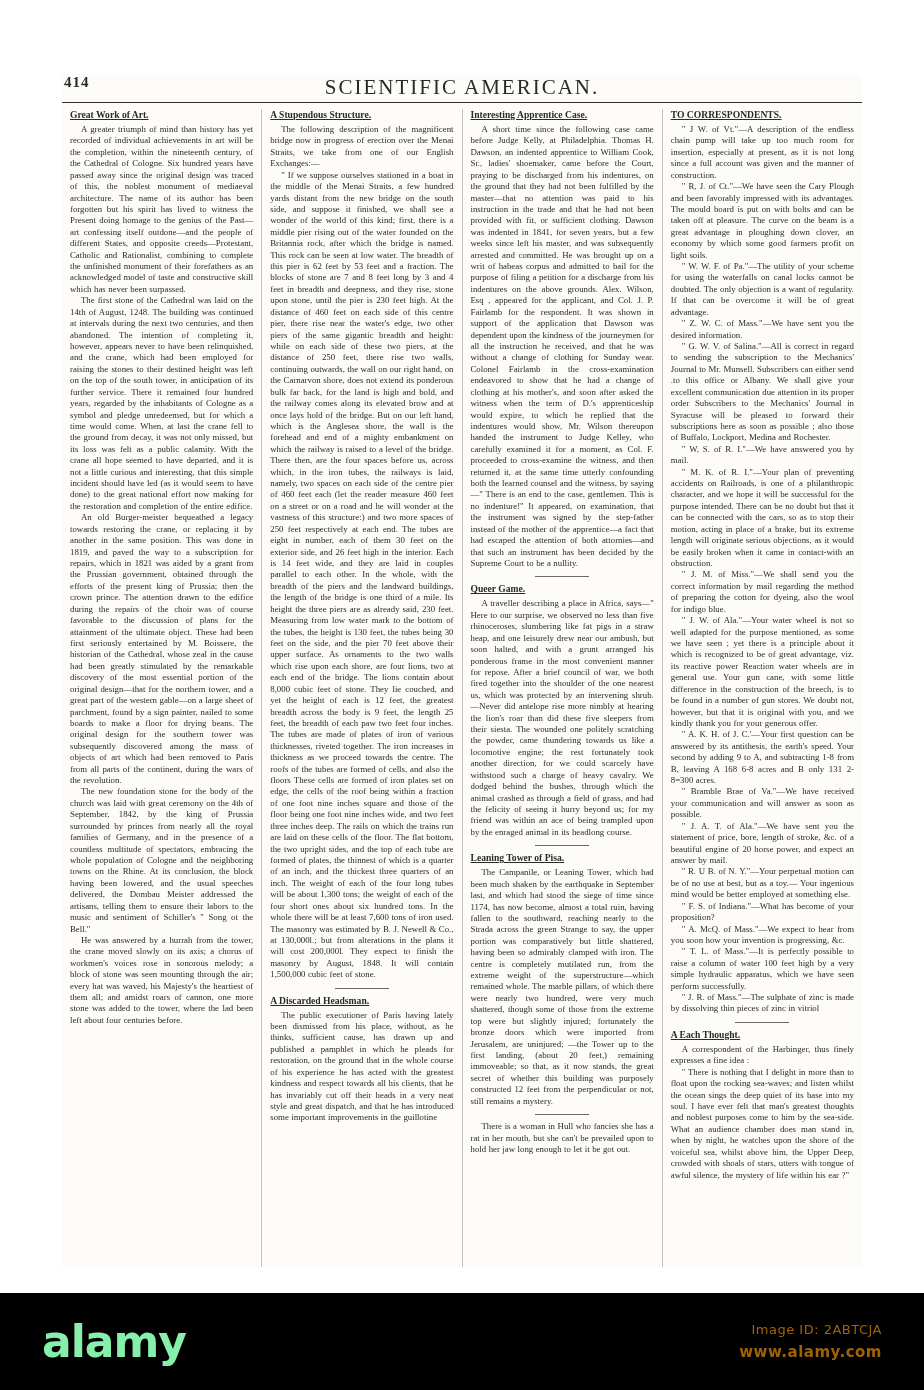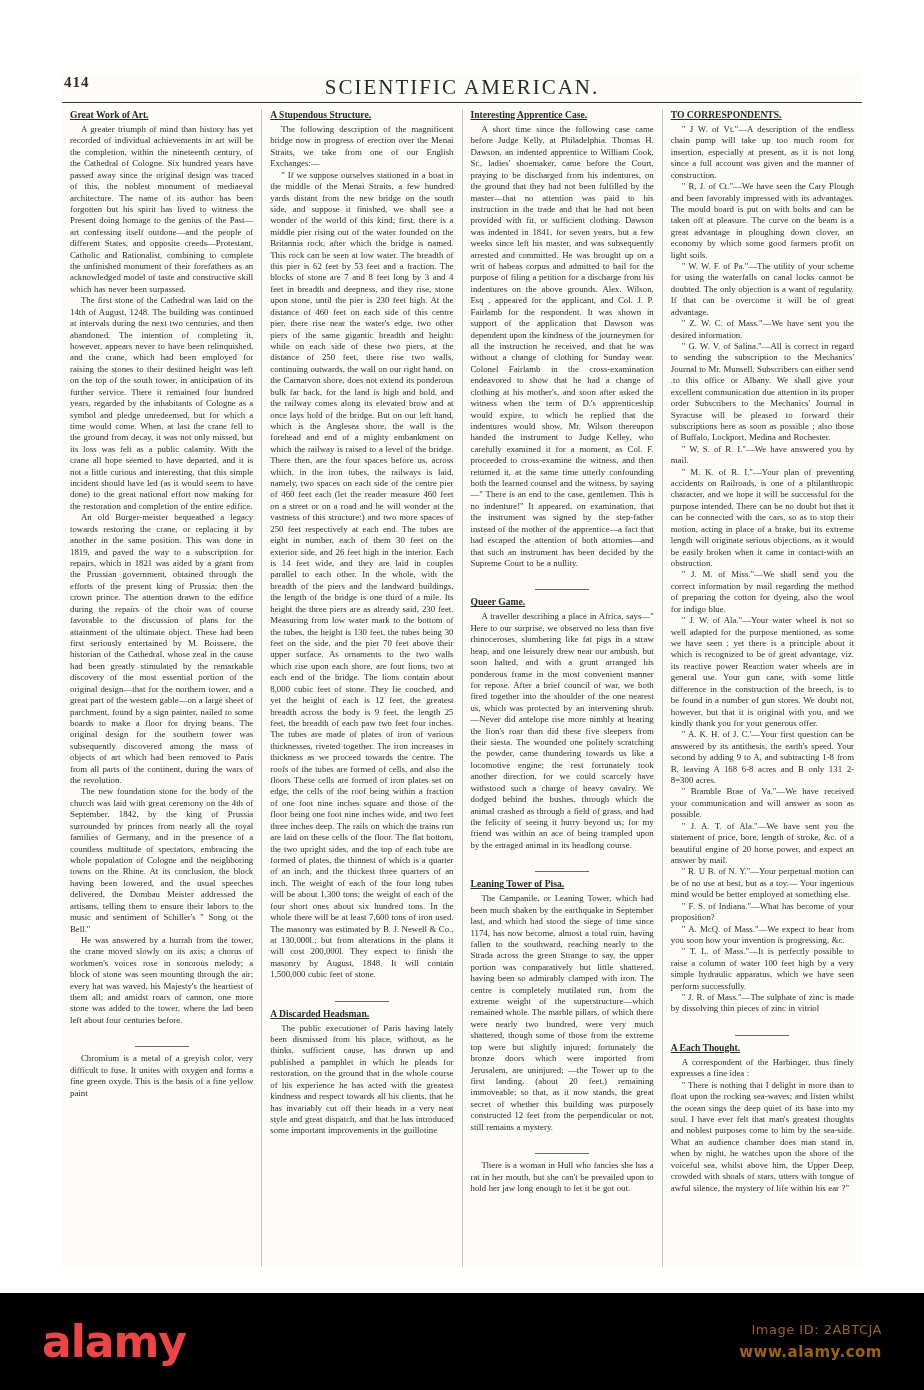--- a/index.html
+++ b/index.html
@@ -49,21 +49,21 @@
     display: flex;
     height: calc(100% - 36px);
     overflow: hidden;
   }
   .col {
     flex: 1 1 0;
     padding: 0 8px;
     overflow: hidden;
   }
   .col + .col { border-left: 1px solid #c8c3b8; }
-  .article + .article { margin-top: 20px; }
+  .article + .article { margin-top: 7px; }
   .article + .article::before {
     content: "";
     display: block;
     width: 54px;
     border-top: 1px solid #6f6a60;
     margin: 0 auto 6px auto;
   }
   .art-title {
     margin: 0 0 3px 0;
     text-align: left;
@@ -89,21 +89,21 @@
     height: 97px;
     background: #000000;
     display: flex;
     align-items: center;
     justify-content: space-between;
     padding: 0 42px;
     box-sizing: border-box;
     font-family: "DejaVu Sans", sans-serif;
   }
   .alamy-logo {
-    color: #ef4444;
+    color: #86efac;
     font-size: 44px;
     font-weight: bold;
     letter-spacing: -1px;
     line-height: 1;
   }
   .footer-right {
     text-align: right;
     color: #a16207;
   }
   .image-id {
@@ -131,26 +131,20 @@
 
       <div class="col">
         <article class="article">
           <h3 class="art-title">Great Work of Art.</h3>
           <div class="art-body">
               <p>A greater triumph of mind than history has yet recorded of individual achievements in art will be the completion, within the nineteenth century, of the Cathedral of Cologne. Six hundred years have passed away since the original design was traced of this, the noblest monument of mediaeval architecture. The name of its author has been forgotten but his spirit has lived to witness the Present doing homage to the genius of the Past—art confessing itself outdone—and the people of different States, and opposite creeds—Protestant, Catholic and Rationalist, combining to complete the unfinished monument of their forefathers as an acknowledged model of taste and constructive skill which has never been surpassed.</p>
               <p>The first stone of the Cathedral was laid on the 14th of August, 1248. The building was continued at intervals during the next two centuries, and then abandoned. The intention of completing it, however, appears never to have been relinquished, and the crane, which had been employed for raising the stones to their destined height was left on the top of the south tower, in anticipation of its further service. There it remained four hundred years, regarded by the inhabitants of Cologne as a symbol and pledge unredeemed, but for which a time would come. When, at last the crane fell to the ground from decay, it was not only missed, but its loss was felt as a public calamity. With the crane all hope seemed to have departed, and it is not a little curious and interesting, that this simple incident should have led (as it would seem to have done) to the great national effort now making for the restoration and completion of the entire edifice.</p>
               <p>An old Burger-meister bequeathed a legacy towards restoring the crane, or replacing it by another in the same position. This was done in 1819, and paved the way to a subscription for repairs, which in 1821 was aided by a grant from the Prussian government, obtained through the efforts of the present king of Prussia; then the crown prince. The attention drawn to the edifice during the repairs of the choir was of course favorable to the discussion of plans for the attainment of the ultimate object. These had been first seriously entertained by M. Boissere, the historian of the Cathedral, whose zeal in the cause had been greatly stimulated by the remarkable discovery of the most essential portion of the original design—that for the northern tower, and a great part of the western gable—on a large sheet of parchment, found by a sign painter, nailed to some boards to make a floor for drying beans. The original design for the southern tower was subsequently discovered among the mass of objects of art which had been removed to Paris from all parts of the continent, during the wars of the revolution.</p>
               <p>The new foundation stone for the body of the church was laid with great ceremony on the 4th of September, 1842, by the king of Prussia surrounded by princes from nearly all the royal families of Germany, and in the presence of a countless multitude of spectators, embracing the whole population of Cologne and the neighboring towns on the Rhine. At its conclusion, the block having been lowered, and the usual speeches delivered, the Dombau Meister addressed the artisans, telling them to ensure their labors to the music and sentiment of Schiller's " Song ot the Bell."</p>
               <p>He was answered by a hurrah from the tower, the crane moved slowly on its axis; a chorus of workmen's voices rose in sonorous melody; a block of stone was seen mounting through the air; every hat was waved, his Majesty's the heartiest of them all; and amidst roars of cannon, one more stone was added to the tower, where the lad been left about four centuries before.</p>
-            </div>
-        </article>
-        <article class="article">
-
-          <div class="art-body">
-              <p>Chromium is a metal of a greyish color, very difficult to fuse. It unites with oxygen and forms a fine green oxyde. This is the basis of a fine yellow paint</p>
             </div>
         </article>
       </div>
 
       <div class="col">
         <article class="article">
           <h3 class="art-title">A Stupendous Structure.</h3>
           <div class="art-body">
               <p>The following description of the magnificent bridge now in progress of erection over the Menai Straits, we take from one of our English Exchanges:—</p>
               <p>" If we suppose ourselves stationed in a boat in the middle of the Menai Straits, a few hundred yards distant from the new bridge on the south side, and suppose it finished, we shall see a wonder of the world of this kind; first, there is a middle pier rising out of the water founded on the Britannia rock, after which the bridge is named. This rock can be seen at low water. The breadth of this pier is 62 feet by 53 feet and a fraction. The blocks of stone are 7 and 8 feet long by 3 and 4 feet in breadth and deepness, and they rise, stone upon stone, until the pier is 230 feet high. At the distance of 460 feet on each side of this centre pier, there rise near the water's edge, two other piers of the same gigantic breadth and height: while on each side of these two piers, at the distance of 250 feet, there rise two walls, continuing outwards, the wall on our right hand, on the Carnarvon shore, does not extend its ponderous bulk far back, for the land is high and bold, and the railway comes along its elevated brow and at once lays hold of the bridge. But on our left hand, which is the Anglesea shore, the wall is the forehead and end of a mighty embankment on which the railway is raised to a level of the bridge. There then, are the four spaces before us, across which, in the iron tubes, the railways is laid, namely, two spaces on each side of the centre pier of 460 feet each (let the reader measure 460 feet on a street or on a road and he will wonder at the vastness of this structure:) and two more spaces of 250 feet respectively at each end. The tubes are eight in number, each of them 30 feet on the exterior side, and 26 feet high in the interior. Each is 14 feet wide, and they are laid in couples parallel to each other. In the whole, with the breadth of the piers and the landward buildings, the length of the bridge is one third of a mile. Its height the three piers are as already said, 230 feet. Measuring from low water mark to the bottom of the tubes, the height is 130 feet, the tubes being 30 feet on the side, and the pier 70 feet above their upper surface. As ornaments to the two walls which rise upon each shore, are four lions, two at each end of the bridge. The lions contain about 8,000 cubic feet of stone. They lie couched, and yet the height of each is 12 feet, the greatest breadth across the body is 9 feet, the length 25 feet, the breadth of each paw two feet four inches. The tubes are made of plates of iron of various thicknesses, riveted together. The iron increases in thickness as we proceed towards the centre. The roofs of the tubes are formed of cells, and also the floors These cells are formed of iron plates set on edge, the cells of the roof being within a fraction of one foot nine inches square and those of the floor being one foot nine inches wide, and two feet three inches deep. The rails on which the trains run are laid on these cells of the floor. The flat bottom, the two upright sides, and the top of each tube are formed of plates, the thinnest of which is a quarter of an inch, and the thickest three quarters of an inch. The weight of each of the four long tubes will be about 1,300 tons; the weight of each of the four short ones about six hundred tons. In the whole there will be at least 7,600 tons of iron used. The masonry was estimated by B. J. Newell &amp; Co., at 130,000l.; but from alterations in the plans it will cost 200,000l. They expect to finish the masonry by August, 1848. It will contain 1,500,000 cubic feet of stone.</p>

